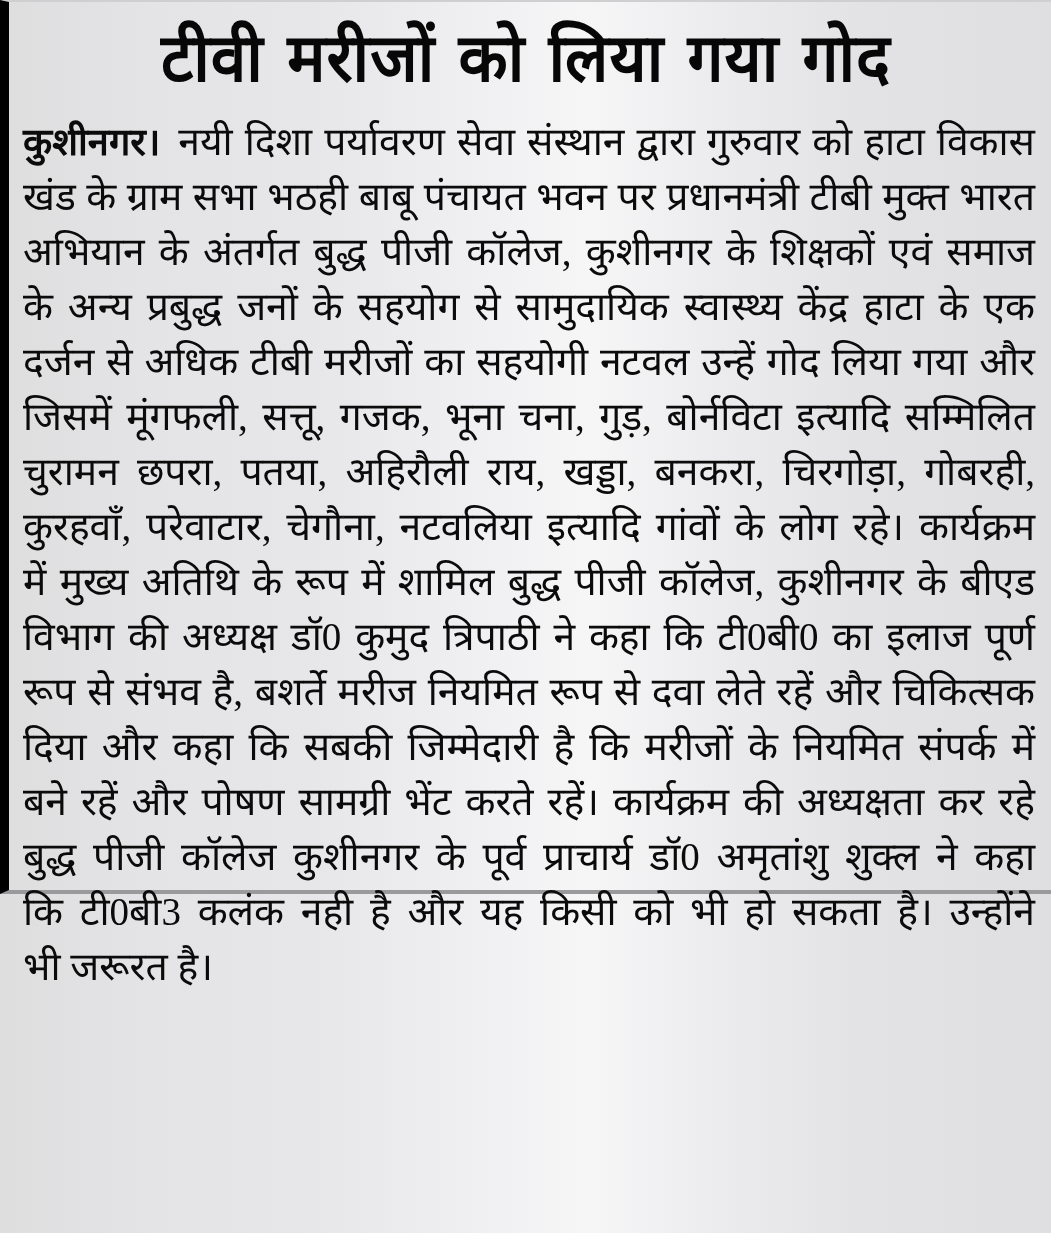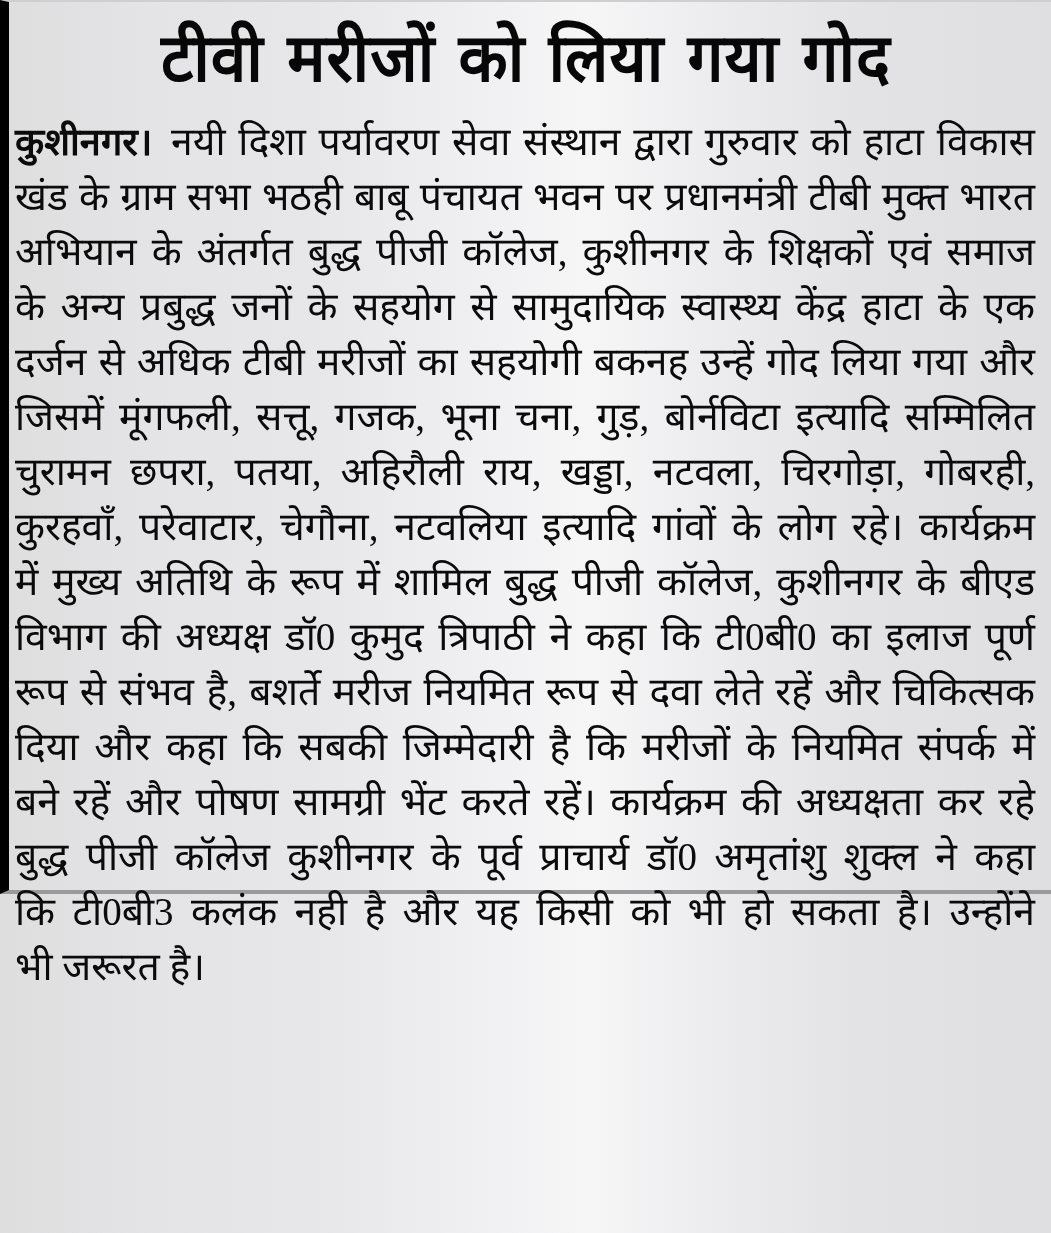--- a/index.html
+++ b/index.html
@@ -38,21 +38,21 @@
     font-weight: 800;
     font-size: 64px;
     line-height: 104px;
     color: #070707;
     letter-spacing: 1px;
     transform: scaleY(1.04);
     transform-origin: top center;
     white-space: nowrap;
   }
   .body-text {
-    margin: 4px 16px 0 6px;
+    margin: 4px 16px 0 14px;
     color: #0a0a0a;
   }
   .line {
     font-size: 39px;
     line-height: 55px;
     height: 55px;
     white-space: normal;
     text-align: justify;
     text-align-last: justify;
     color: #0b0b0b;
@@ -70,23 +70,23 @@
 </head>
 <body>
 
 <div class="clip">
   <div class="headline">टीवी मरीजों को लिया गया गोद</div>
   <div class="body-text">
       <div class="line"><span class="dateline">कुशीनगर।</span> नयी दिशा पर्यावरण सेवा संस्थान द्वारा गुरुवार को हाटा विकास</div>
       <div class="line">खंड के ग्राम सभा भठही बाबू पंचायत भवन पर प्रधानमंत्री टीबी मुक्त भारत</div>
       <div class="line">अभियान के अंतर्गत बुद्ध पीजी कॉलेज, कुशीनगर के शिक्षकों एवं समाज</div>
       <div class="line">के अन्य प्रबुद्ध जनों के सहयोग से सामुदायिक स्वास्थ्य केंद्र हाटा के एक</div>
-      <div class="line">दर्जन से अधिक टीबी मरीजों का सहयोगी बकनह उन्हें गोद लिया गया और</div>
+      <div class="line">दर्जन से अधिक टीबी मरीजों का सहयोगी नटवल उन्हें गोद लिया गया और</div>
       <div class="line">जिसमें मूंगफली, सत्तू, गजक, भूना चना, गुड़, बोर्नविटा इत्यादि सम्मिलित</div>
-      <div class="line">चुरामन छपरा, पतया, अहिरौली राय, खड्डा, नटवला, चिरगोड़ा, गोबरही,</div>
+      <div class="line">चुरामन छपरा, पतया, अहिरौली राय, खड्डा, बनकरा, चिरगोड़ा, गोबरही,</div>
       <div class="line">कुरहवाँ, परेवाटार, चेगौना, नटवलिया इत्यादि गांवों के लोग रहे। कार्यक्रम</div>
       <div class="line">में मुख्य अतिथि के रूप में शामिल बुद्ध पीजी कॉलेज, कुशीनगर के बीएड</div>
       <div class="line">विभाग की अध्यक्ष डॉ0 कुमुद त्रिपाठी ने कहा कि टी0बी0 का इलाज पूर्ण</div>
       <div class="line">रूप से संभव है, बशर्ते मरीज नियमित रूप से दवा लेते रहें और चिकित्सक</div>
       <div class="line">दिया और कहा कि सबकी जिम्मेदारी है कि मरीजों के नियमित संपर्क में</div>
       <div class="line">बने रहें और पोषण सामग्री भेंट करते रहें। कार्यक्रम की अध्यक्षता कर रहे</div>
       <div class="line">बुद्ध पीजी कॉलेज कुशीनगर के पूर्व प्राचार्य  डॉ0 अमृतांशु शुक्ल ने कहा</div>
       <div class="line">कि टी0बी3 कलंक नही है और यह किसी को भी हो सकता है। उन्होंने</div>
       <div class="line last">भी जरूरत है।</div>
     </div>

